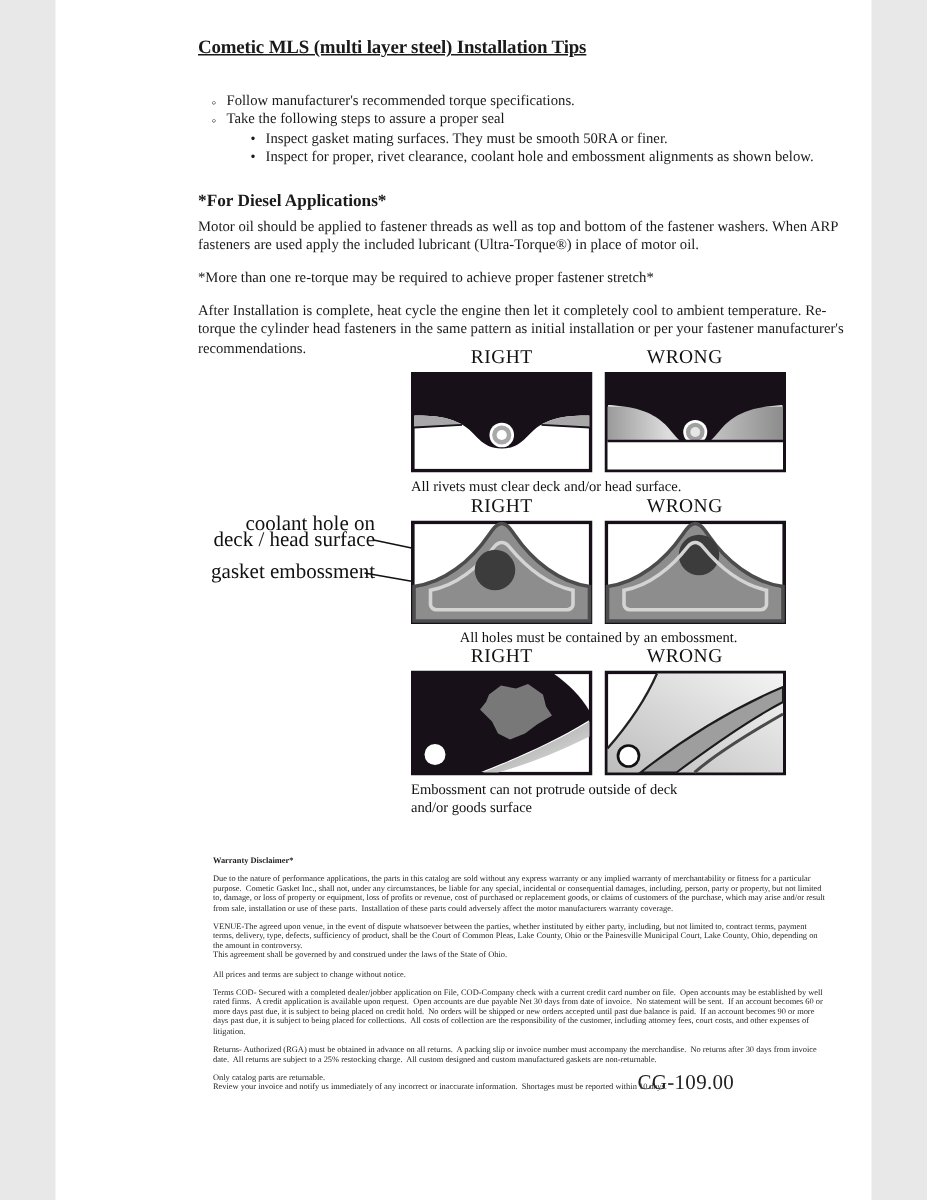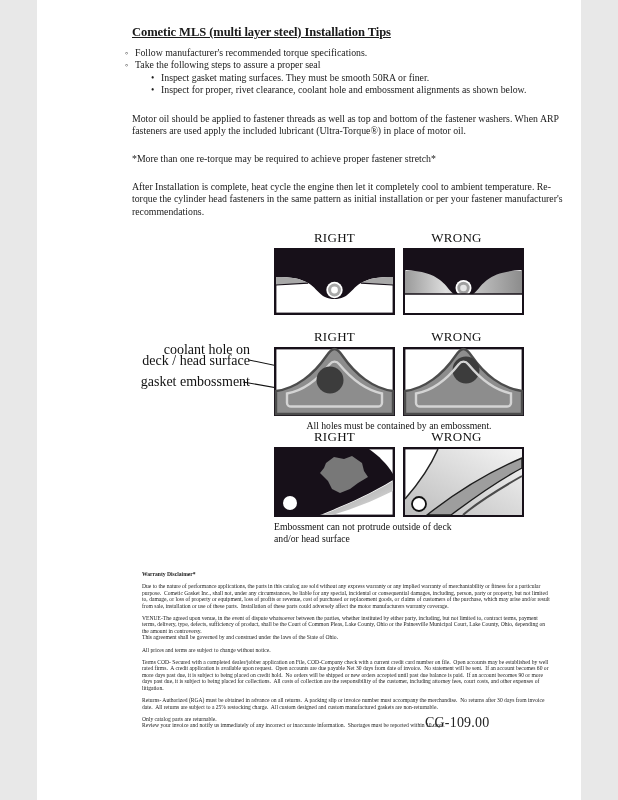--- a/index.html
+++ b/index.html
@@ -8,27 +8,27 @@
     font-family:Liberation Serif, serif;color:#1a1a1a;
     overflow:hidden;margin:0 auto;
   }
   
   .content{position:absolute;left:88px;top:22px;width:452px;}
   .title{
     font-size:12.6px;font-weight:bold;margin:0 0 7px 7px;
     text-decoration:underline;letter-spacing:-0.1px;display:inline-block;
   }
   .titlewrap{margin:0;}
-  ul.tips{list-style:none;margin:0;padding:0;font-size:9.8px;line-height:12.4px;}
+  ul.tips{list-style:none;margin:16px;padding:0;font-size:9.8px;line-height:12.4px;}
   ul.tips li{position:relative;padding-left:10px;}
   ul.tips li.lvl1::before{content:"◦";position:absolute;left:0;top:-0.5px;font-size:9px;}
   ul.tips li.lvl2{margin-left:26px;}
   ul.tips li.lvl2::before{content:"•";position:absolute;left:0;top:0;font-size:9.5px;}
   .h2{font-size:11.5px;font-weight:bold;margin:11px 0 6px 7px;}
-  .para{font-size:9.8px;line-height:12.2px;margin:16px 0 10px 7px;width:440px;}
+  .para{font-size:9.8px;line-height:12.2px;margin:0 0 10px 7px;width:440px;}
   
   .diag{position:absolute;left:237px;width:250px;}
   .dhead{display:flex;gap:1px;margin-bottom:2px;}
   .dhead span{width:121px;text-align:center;font-size:13px;letter-spacing:0.3px;color:#111;}
   .dboxes{display:flex;gap:8px;}
   .dboxes svg{display:block;}
   .dcap{font-size:9.7px;line-height:11.5px;margin-top:4px;color:#111;}
   .dcap.center{text-align:center;}
   .dlabels{
     position:absolute;left:98px;width:115px;text-align:right;
@@ -52,20 +52,21 @@
   <div class="content">
     <div class="titlewrap">
       <span class="title">Cometic MLS (multi layer steel) Installation Tips</span>
     </div>
     <ul class="tips">
       <li class="lvl1">Follow manufacturer's recommended torque specifications.</li>
       <li class="lvl1">Take the following steps to assure a proper seal</li>
       <li class="lvl2">Inspect gasket mating surfaces.  They must be smooth 50RA or finer.</li>
       <li class="lvl2">Inspect for proper, rivet clearance, coolant hole and embossment alignments as shown below.</li>
     </ul>
+    <div class="h2">*For Diesel Applications*</div>
     <p class="para">Motor oil should be applied to fastener threads as well as top and bottom of the fastener washers. When ARP fasteners are used apply the included lubricant (Ultra-Torque®) in place of motor oil.</p>
     <p class="para">*More than one re-torque may be required to achieve proper fastener stretch*</p>
     <p class="para">After Installation is complete, heat cycle the engine then let it completely cool to ambient temperature. Re-torque the cylinder head fasteners in the same pattern as initial installation or per your fastener manufacturer's recommendations.</p>
   </div>
 
   <div class="diag" style="top:230px">
     <div class="dhead">
       <span>RIGHT</span>
       <span>WRONG</span>
     </div>
@@ -92,20 +93,21 @@
         <rect x="1.2" y="1.2" width="118.6" height="64.6" fill="#ffffff" stroke="#171019" stroke-width="2.4"></rect>
         <rect x="2" y="23" width="117" height="23" fill="url(#g1w)"></rect>
         <path d="M2 2 H119 V22 C101 23 92 26 84 32 C74 39.5 73 49 60.5 49 C48 49 47 39.5 37 32 C29 26 20 23 2 22 Z" fill="#171019"></path>
         <circle cx="60.5" cy="40" r="8" fill="#ffffff"></circle>
         <circle cx="60.5" cy="40" r="6.2" fill="#a0a0a0"></circle>
         <circle cx="60.5" cy="40" r="3.3" fill="#e6e6e6"></circle>
         <rect x="2" y="46" width="117" height="19" fill="#ffffff"></rect>
         <line x1="2" y1="46" x2="119" y2="46" stroke="#171019" stroke-width="1.6"></line>
       </svg>
     </div>
+    <div class="dcap">All rivets must clear deck and/or head surface.</div>
   </div>
 
   <div class="dlabels" style="top:345px">
     <div>coolant hole on</div>
     <div>deck / head surface</div>
   </div>
   <div class="dlabels" style="top:377px">
     <div>gasket embossment</div>
   </div>
   <svg class="leader" width="105" height="48" viewBox="0 0 105 48">
@@ -165,21 +167,21 @@
         <rect x="1.2" y="1.2" width="118.6" height="67.6" fill="#ffffff" stroke="#171019" stroke-width="2.4"></rect>
         <path d="M35 2 H119 V68 H2 V52 C16 36 28 18 35 2 Z" fill="url(#g3w)"></path>
         <path d="M35 2 C28 18 16 36 2 52" stroke="#222222" stroke-width="1.5" fill="none"></path>
         <path d="M119 11 C86 25 52 46 24 68 L48 68 C76 47 100 31 119 21 Z" fill="#9e9e9e" stroke="#1c1c1c" stroke-width="1.4"></path>
         <path d="M119 29 C98 41 76 54 60 68" stroke="#4a4a4a" stroke-width="2" fill="none"></path>
         <circle cx="16" cy="57" r="7" fill="#ffffff" stroke="#111111" stroke-width="1.8"></circle>
       </svg>
     </div>
     <div class="dcap">
       <div>Embossment can not protrude outside of deck</div>
-      <div>and/or head surface</div>
+      <div>and/or goods surface</div>
     </div>
   </div>
 
   <div class="legal">
     <p class="lh">Warranty Disclaimer*</p>
     <p>Due to the nature of performance applications, the parts in this catalog are sold without any express warranty or any implied warranty of merchantability or fitness for a particular purpose.  Cometic Gasket Inc., shall not, under any circumstances, be liable for any special, incidental or consequential damages, including, person, party or property, but not limited to, damage, or loss of property or equipment, loss of profits or revenue, cost of purchased or replacement goods, or claims of customers of the purchase, which may arise and/or result from sale, installation or use of these parts.  Installation of these parts could adversely affect the motor manufacturers warranty coverage.</p>
     <p class="tight">VENUE-The agreed upon venue, in the event of dispute whatsoever between the parties, whether instituted by either party, including, but not limited to, contract terms, payment terms, delivery, type, defects, sufficiency of product, shall be the Court of Common Pleas, Lake County, Ohio or the Painesville Municipal Court, Lake County, Ohio, depending on the amount in controversy.</p>
     <p>This agreement shall be governed by and construed under the laws of the State of Ohio.</p>
     <p>All prices and terms are subject to change without notice.</p>
     <p>Terms COD- Secured with a completed dealer/jobber application on File, COD-Company check with a current credit card number on file.  Open accounts may be established by well rated firms.  A credit application is available upon request.  Open accounts are due payable Net 30 days from date of invoice.  No statement will be sent.  If an account becomes 60 or more days past due, it is subject to being placed on credit hold.  No orders will be shipped or new orders accepted until past due balance is paid.  If an account becomes 90 or more days past due, it is subject to being placed for collections.  All costs of collection are the responsibility of the customer, including attorney fees, court costs, and other expenses of litigation.</p>

